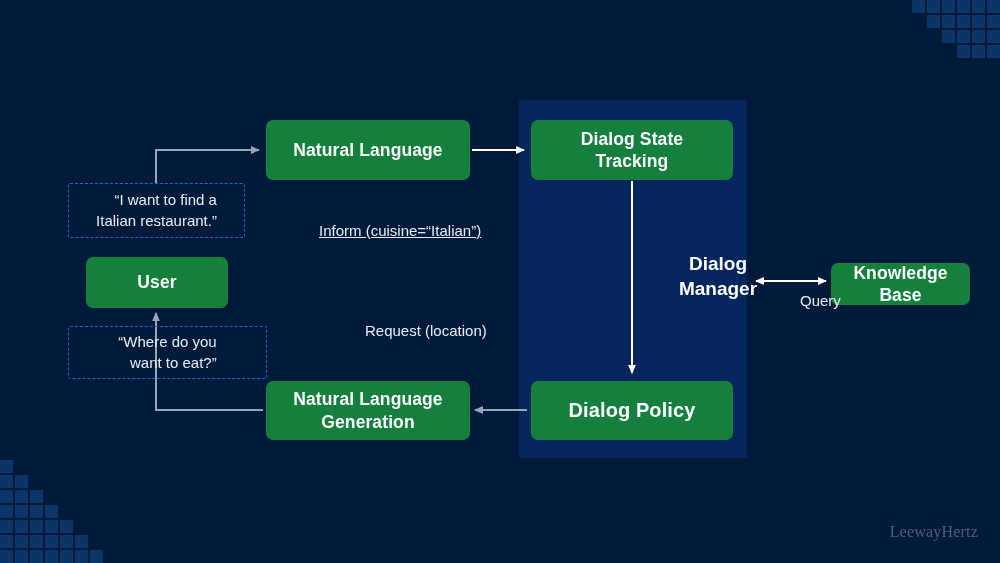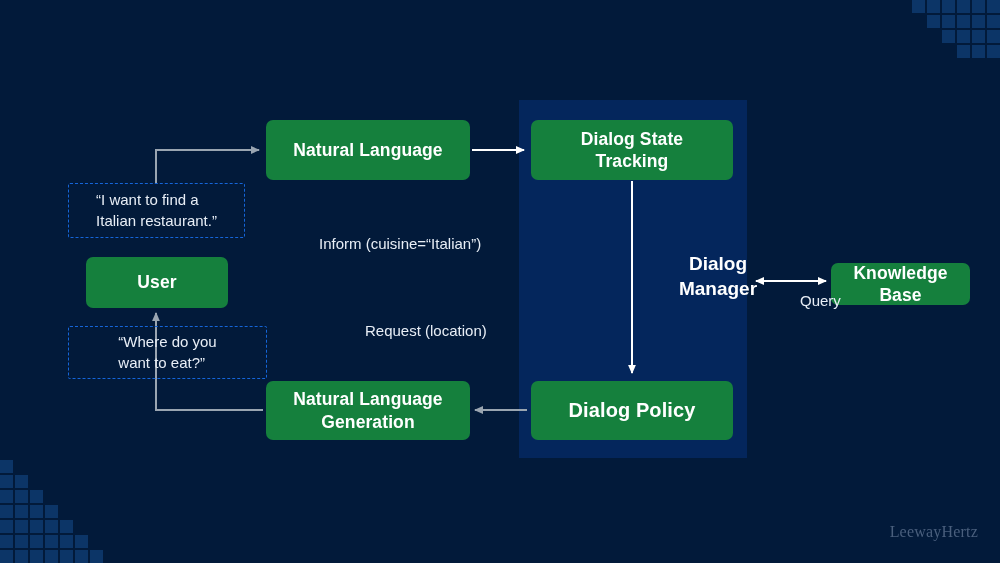--- a/index.html
+++ b/index.html
@@ -33,21 +33,21 @@
   }
   #dm-label{
     position:absolute;left:662px;top:252px;width:112px;
     text-align:center;color:#ffffff;font-weight:bold;font-size:19px;line-height:1.3;
   }
 
   
   .dashed{
     position:absolute;box-sizing:border-box;
     border:1.6px dashed #1565d8;border-radius:2px;
-    display:flex;align-items:center;justify-content:center;text-align:left;
+    display:flex;align-items:center;justify-content:center;text-align:right;
     color:#e8eef6;font-size:15px;line-height:1.35;font-weight:normal;
     background:transparent;
   }
 
   
   .edge-label{
     position:absolute;color:#e8eef6;font-size:15px;white-space:nowrap;font-weight:normal;
   }
 
   
@@ -191,21 +191,21 @@
     </span>
   </div>
 
   <div class="dashed" style="left:68px;top:326px;width:199px;height:53px;">
     <span>
       <span>“Where do you</span><br>
       <span>want to eat?”</span>
     </span>
   </div>
 
-  <div class="edge-label" style="left:319px;top:235px;">Inform (cuisine=“Italian”)</div>
+  <div class="edge-label" style="left:319px;top:222px;text-decoration:underline;">Inform (cuisine=“Italian”)</div>
 
   <div class="edge-label" style="left:365px;top:322px;">Request (location)</div>
 
   <div class="edge-label" style="left:759px;top:292px;margin-left:41px;">Query</div>
 
   <div id="watermark">LeewayHertz</div>
 
 </div>
 
 </body></html>

